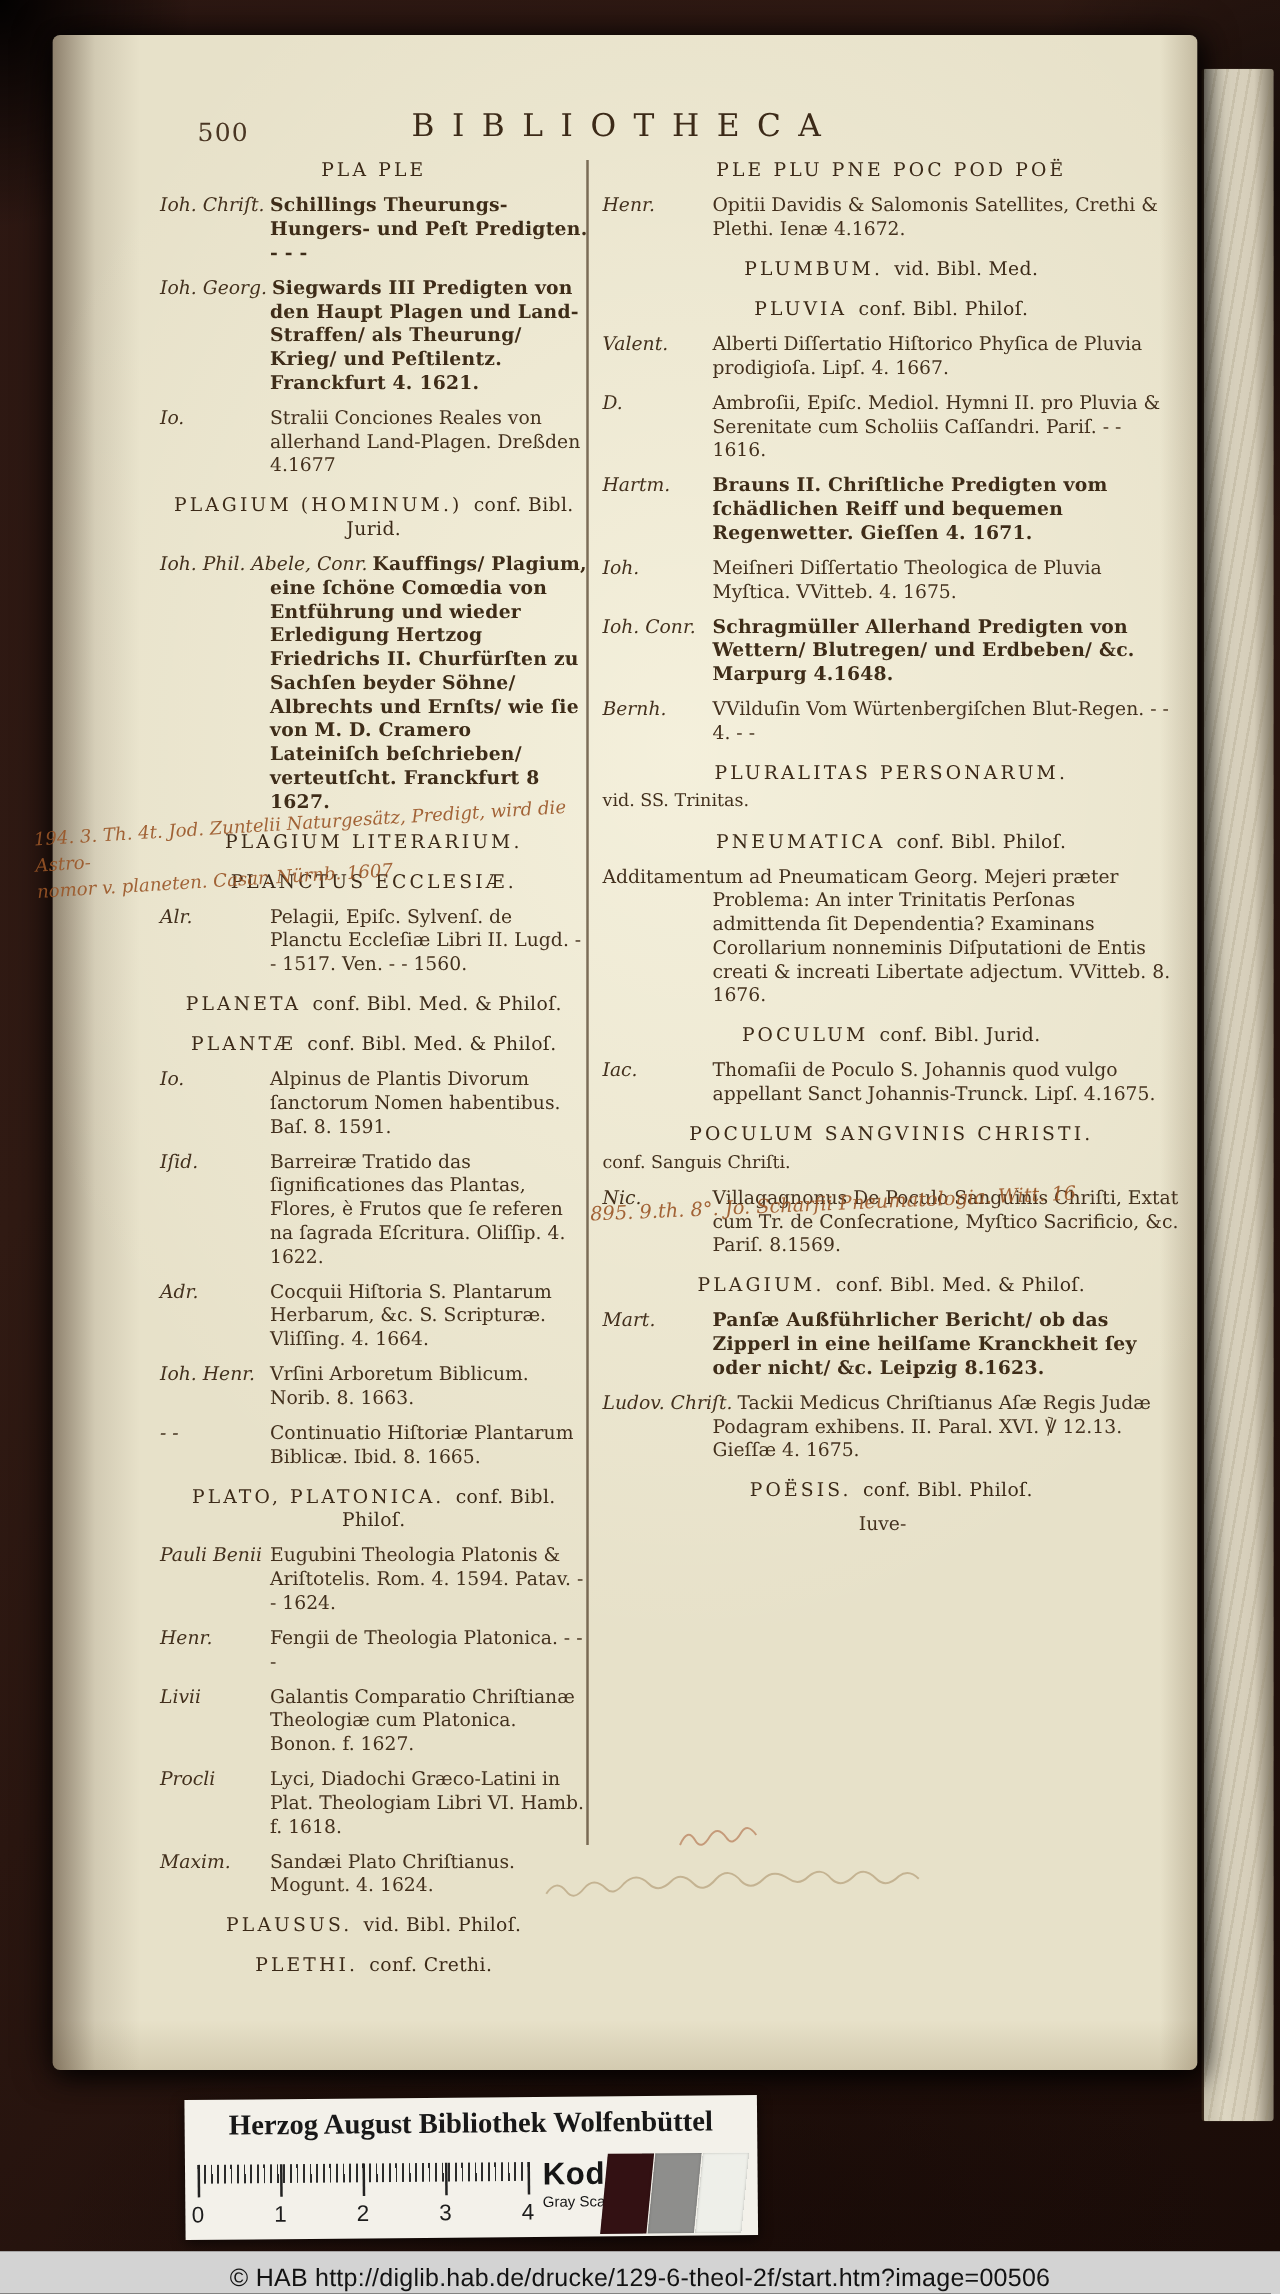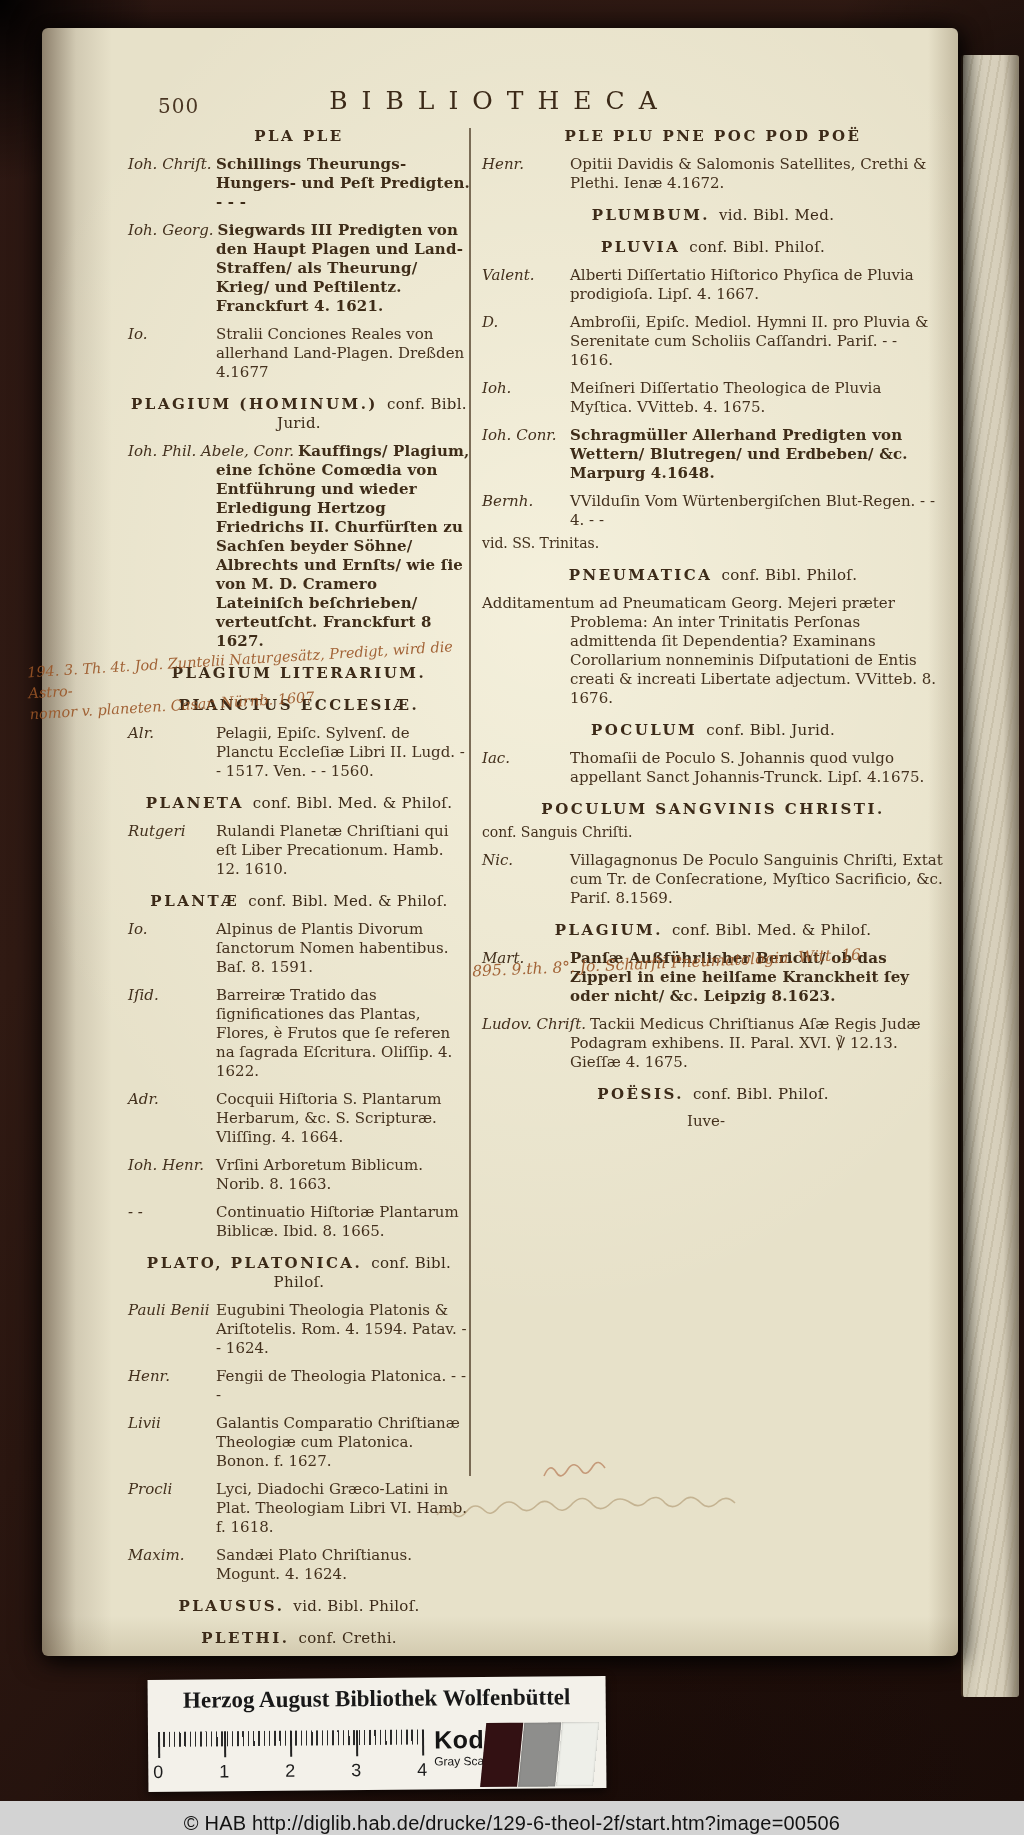--- a/index.html
+++ b/index.html
@@ -30,21 +30,21 @@
       linear-gradient(90deg,#c6bfab 0%, #ddd6c2 30%, #d4ccb8 72%, #877e6c 98%);}
   .pagenum{position:absolute;left:116px;top:66px;font-size:20px;letter-spacing:1px;color:#4a3623;}
   .runtitle{position:absolute;left:0;top:58px;width:100%;text-align:center;
     font-size:25px;letter-spacing:14px;color:#3c2a18;}
   .divider{position:absolute;left:427px;top:100px;width:1.5px;height:1348px;background:rgba(74,56,34,.7);}
   .col{position:absolute;font-size:15px;line-height:19px;}
   .col-left{left:86px;top:86px;width:342px;}
   .col-right{left:440px;top:86px;width:462px;}
   .blk{margin-top:9px;}
   .h{ text-align:center;margin-top:13px;margin-bottom:3px;color:#3c2a18;}
-  .h .kw{letter-spacing:2.5px;font-weight:bold;}
+  .h .kw{letter-spacing:2.5px;}
   .h .rest{margin-left:9px;letter-spacing:.3px;}
   .subh{text-align:left;font-size:14px;margin-top:4px;}
   .entry{padding-left:88px;text-indent:-88px;}
   .entry .author{display:inline-block;min-width:88px;text-indent:0;font-style:italic;padding-right:4px;box-sizing:border-box;}
   .entry.de .body{font-weight:bold;letter-spacing:.2px;color:#3e2c18;}
   .catchword{ text-align:center;padding-right:14px;margin-top:8px;}
   
   .annot{position:absolute;font-style:italic;color:#9a5526;
      font-family:"DejaVu Serif","Liberation Serif",serif;}
   .annot-planeta{left:-14px;top:620px;width:470px;font-size:14.5px;line-height:21px;transform:rotate(-3.5deg);opacity:.9;}
@@ -88,21 +88,20 @@
         <div class="blk h"><span class="kw">PLA PLE</span></div>
         <div class="blk entry de"><span class="author">Ioh. Chriſt.</span><span class="body">Schillings Theurungs-Hungers- und Peſt Predigten.   -   -   -</span></div>
         <div class="blk entry de"><span class="author">Ioh. Georg.</span><span class="body">Siegwards III Predigten von den Haupt Plagen und Land-Straffen/ als Theurung/ Krieg/ und Peſtilentz. Franckfurt 4. 1621.</span></div>
         <div class="blk entry"><span class="author">Io.</span><span class="body">Stralii Conciones Reales von allerhand Land-Plagen. Dreßden 4.1677</span></div>
         <div class="blk h"><span class="kw">PLAGIUM (HOMINUM.)</span><span class="rest">conf. Bibl. Jurid.</span></div>
         <div class="blk entry de"><span class="author">Ioh. Phil. Abele, Conr.</span><span class="body">Kauffings/ Plagium, eine ſchöne Comœdia von Entführung und wieder Erledigung Hertzog Friedrichs II. Churfürſten zu Sachſen beyder Söhne/ Albrechts und Ernſts/ wie ſie von M. D. Cramero Lateiniſch beſchrieben/ verteutſcht. Franckfurt 8 1627.</span></div>
         <div class="blk h"><span class="kw">PLAGIUM LITERARIUM.</span></div>
         <div class="blk h"><span class="kw">PLANCTUS ECCLESIÆ.</span></div>
         <div class="blk entry"><span class="author">Alr.</span><span class="body">Pelagii, Epiſc. Sylvenſ. de Planctu Eccleſiæ Libri II. Lugd. - - 1517. Ven. - - 1560.</span></div>
         <div class="blk h"><span class="kw">PLANETA</span><span class="rest">conf. Bibl. Med. &amp; Philoſ.</span></div>
-        <div class="blk entry"><span class="author">Rutgeri</span><span class="body">Rulandi Planetæ Chriſtiani qui eſt Liber Precationum. Hamb. 12. 1610.</span></div>
         <div class="blk h"><span class="kw">PLANTÆ</span><span class="rest">conf. Bibl. Med. &amp; Philoſ.</span></div>
         <div class="blk entry"><span class="author">Io.</span><span class="body">Alpinus de Plantis Divorum ſanctorum Nomen habentibus. Baſ. 8. 1591.</span></div>
         <div class="blk entry"><span class="author">Iſid.</span><span class="body">Barreiræ Tratido das ſignificationes das Plantas, Flores, è Frutos que ſe referen na ſagrada Eſcritura. Oliſſip. 4. 1622.</span></div>
         <div class="blk entry"><span class="author">Adr.</span><span class="body">Cocquii Hiſtoria S. Plantarum Herbarum, &amp;c. S. Scripturæ. Vliſſing. 4. 1664.</span></div>
         <div class="blk entry"><span class="author">Ioh. Henr.</span><span class="body">Vrſini Arboretum Biblicum. Norib. 8. 1663.</span></div>
         <div class="blk entry"><span class="author">- -</span><span class="body">Continuatio Hiſtoriæ Plantarum Biblicæ. Ibid. 8. 1665.</span></div>
         <div class="blk h"><span class="kw">PLATO, PLATONICA.</span><span class="rest">conf. Bibl. Philoſ.</span></div>
         <div class="blk entry"><span class="author">Pauli Benii</span><span class="body">Eugubini Theologia Platonis &amp; Ariſtotelis. Rom. 4. 1594. Patav. -- 1624.</span></div>
         <div class="blk entry"><span class="author">Henr.</span><span class="body">Fengii de Theologia Platonica. - - -</span></div>
         <div class="blk entry"><span class="author">Livii</span><span class="body">Galantis Comparatio Chriſtianæ Theologiæ cum Platonica. Bonon. f. 1627.</span></div>
@@ -111,23 +110,25 @@
         <div class="blk h"><span class="kw">PLAUSUS.</span><span class="rest">vid. Bibl. Philoſ.</span></div>
         <div class="blk h"><span class="kw">PLETHI.</span><span class="rest">conf. Crethi.</span></div>
       </div>
     <div class="col col-right" id="col-right">
         <div class="blk h"><span class="kw">PLE PLU PNE POC POD POË</span></div>
         <div class="blk entry"><span class="author">Henr.</span><span class="body">Opitii Davidis &amp; Salomonis Satellites, Crethi &amp; Plethi. Ienæ 4.1672.</span></div>
         <div class="blk h"><span class="kw">PLUMBUM.</span><span class="rest">vid. Bibl. Med.</span></div>
         <div class="blk h"><span class="kw">PLUVIA</span><span class="rest">conf. Bibl. Philoſ.</span></div>
         <div class="blk entry"><span class="author">Valent.</span><span class="body">Alberti Diſſertatio Hiſtorico Phyſica de Pluvia prodigioſa. Lipſ. 4. 1667.</span></div>
         <div class="blk entry"><span class="author">D.</span><span class="body">Ambroſii, Epiſc. Mediol. Hymni II. pro Pluvia &amp; Serenitate cum Scholiis Caſſandri. Pariſ. - - 1616.</span></div>
+        <div class="blk entry de"><span class="author">Hartm.</span><span class="body">Brauns II. Chriſtliche Predigten vom ſchädlichen Reiff und bequemen Regenwetter. Gieſſen 4. 1671.</span></div>
         <div class="blk entry"><span class="author">Ioh.</span><span class="body">Meiſneri Diſſertatio Theologica de Pluvia Myſtica. VVitteb. 4. 1675.</span></div>
         <div class="blk entry de"><span class="author">Ioh. Conr.</span><span class="body">Schragmüller Allerhand Predigten von Wettern/ Blutregen/ und Erdbeben/ &amp;c. Marpurg 4.1648.</span></div>
         <div class="blk entry"><span class="author">Bernh.</span><span class="body">VVilduſin Vom Würtenbergiſchen Blut-Regen. - - 4. - -</span></div>
+        <div class="blk h"><span class="kw">PLURALITAS PERSONARUM.</span></div>
         <div class="blk subh">vid. SS. Trinitas.</div>
         <div class="blk h"><span class="kw">PNEUMATICA</span><span class="rest">conf. Bibl. Philoſ.</span></div>
         <div class="blk entry"><span class="body">Additamentum ad Pneumaticam Georg. Mejeri præter Problema: An inter Trinitatis Perſonas admittenda ſit Dependentia? Examinans Corollarium nonneminis Diſputationi de Entis creati &amp; increati Libertate adjectum. VVitteb. 8. 1676.</span></div>
         <div class="blk h"><span class="kw">POCULUM</span><span class="rest">conf. Bibl. Jurid.</span></div>
         <div class="blk entry"><span class="author">Iac.</span><span class="body">Thomaſii de Poculo S. Johannis quod vulgo appellant Sanct Johannis-Trunck. Lipſ. 4.1675.</span></div>
         <div class="blk h"><span class="kw">POCULUM SANGVINIS CHRISTI.</span></div>
         <div class="blk subh">conf. Sanguis Chriſti.</div>
         <div class="blk entry"><span class="author">Nic.</span><span class="body">Villagagnonus De Poculo Sanguinis Chriſti, Extat cum Tr. de Conſecratione, Myſtico Sacrificio, &amp;c. Pariſ. 8.1569.</span></div>
         <div class="blk h"><span class="kw">PLAGIUM.</span><span class="rest">conf. Bibl. Med. &amp; Philoſ.</span></div>
         <div class="blk entry de"><span class="author">Mart.</span><span class="body">Panſæ Außführlicher Bericht/ ob das Zipperl in eine heilſame Kranckheit ſey oder nicht/ &amp;c. Leipzig 8.1623.</span></div>

